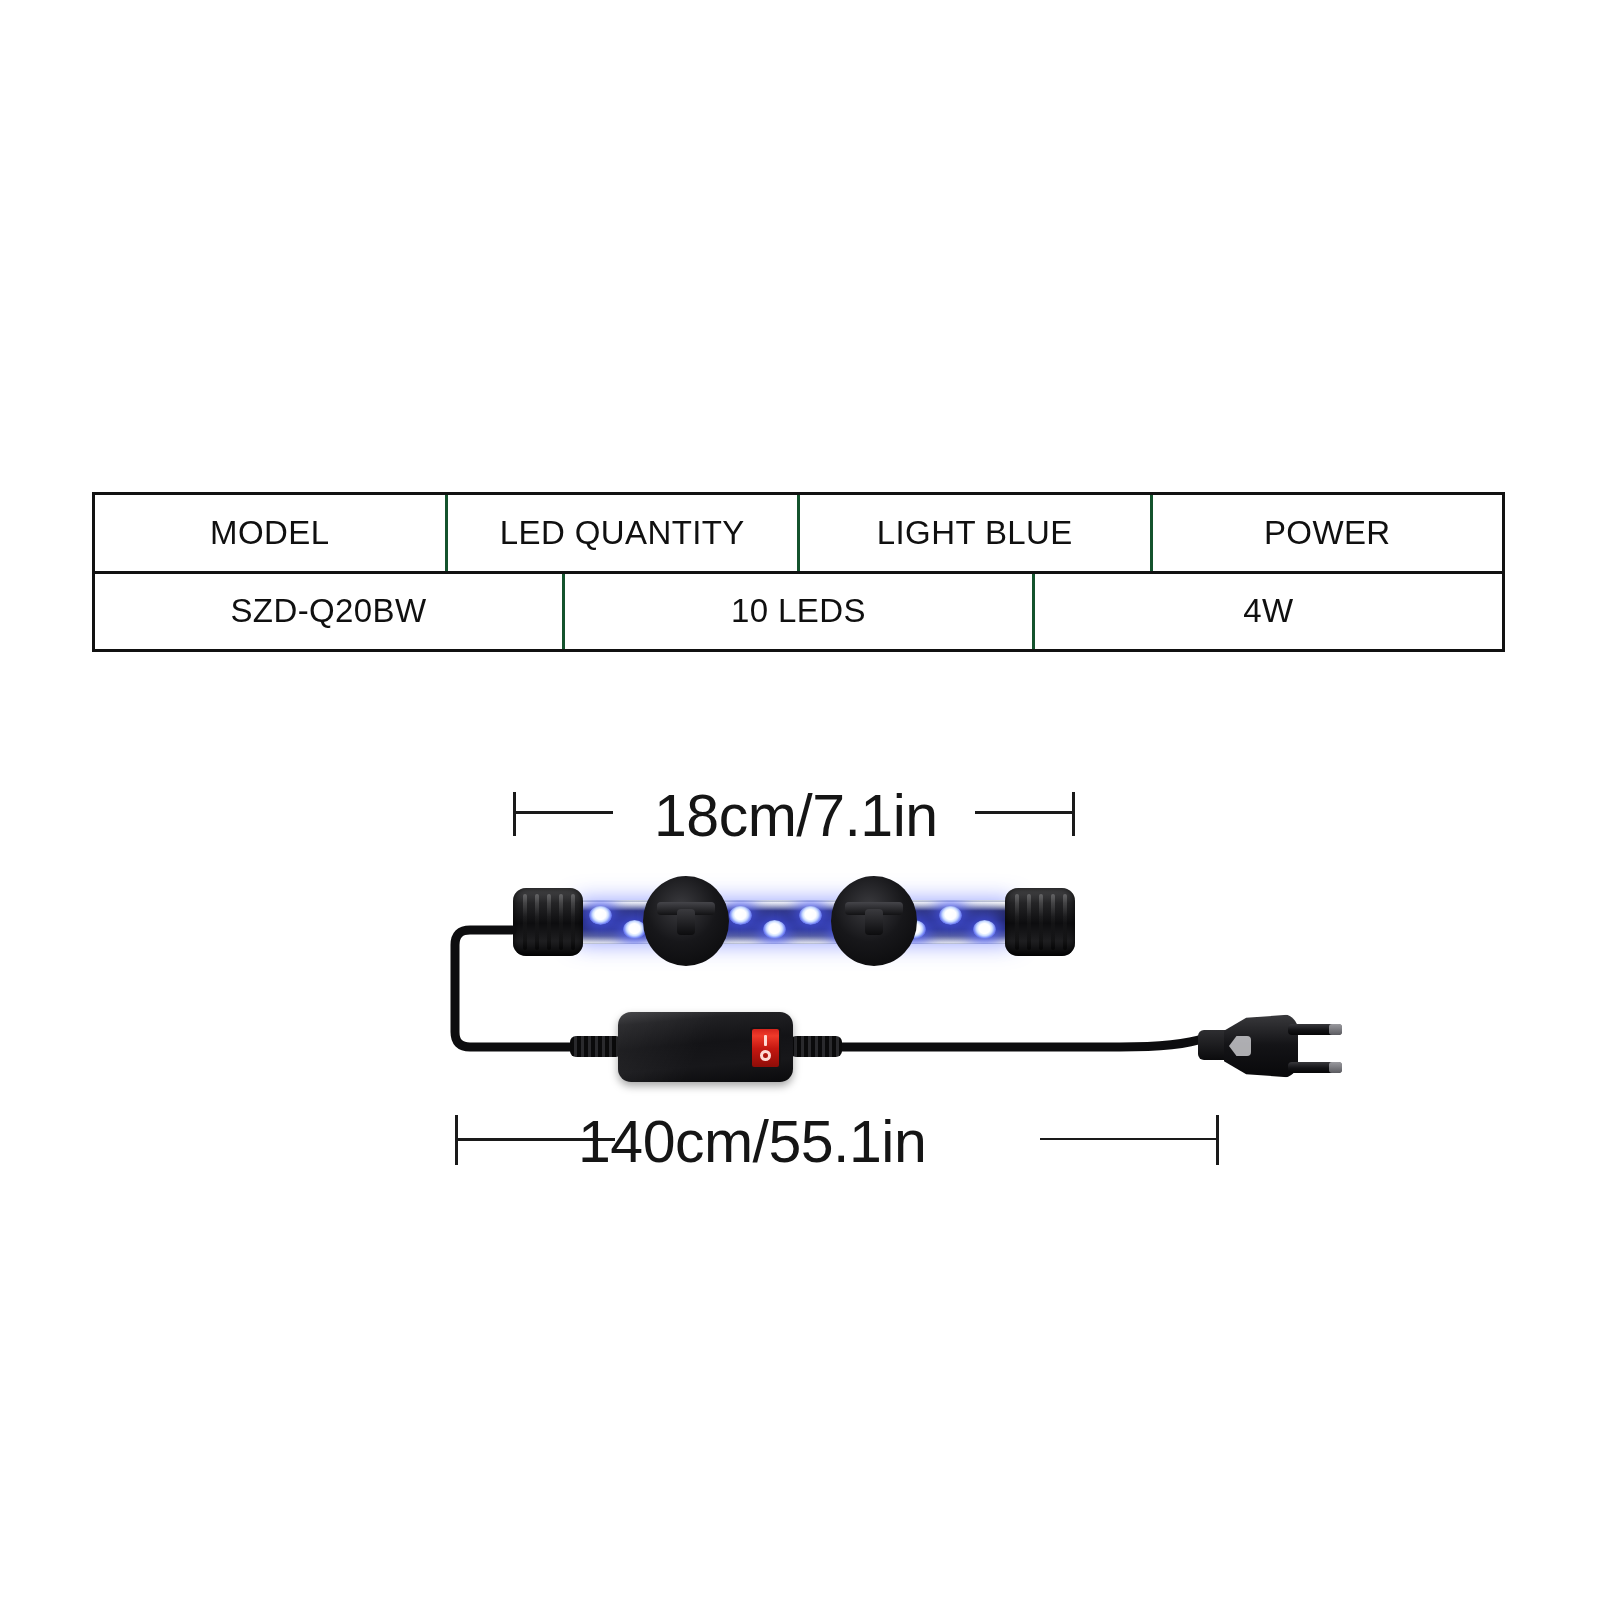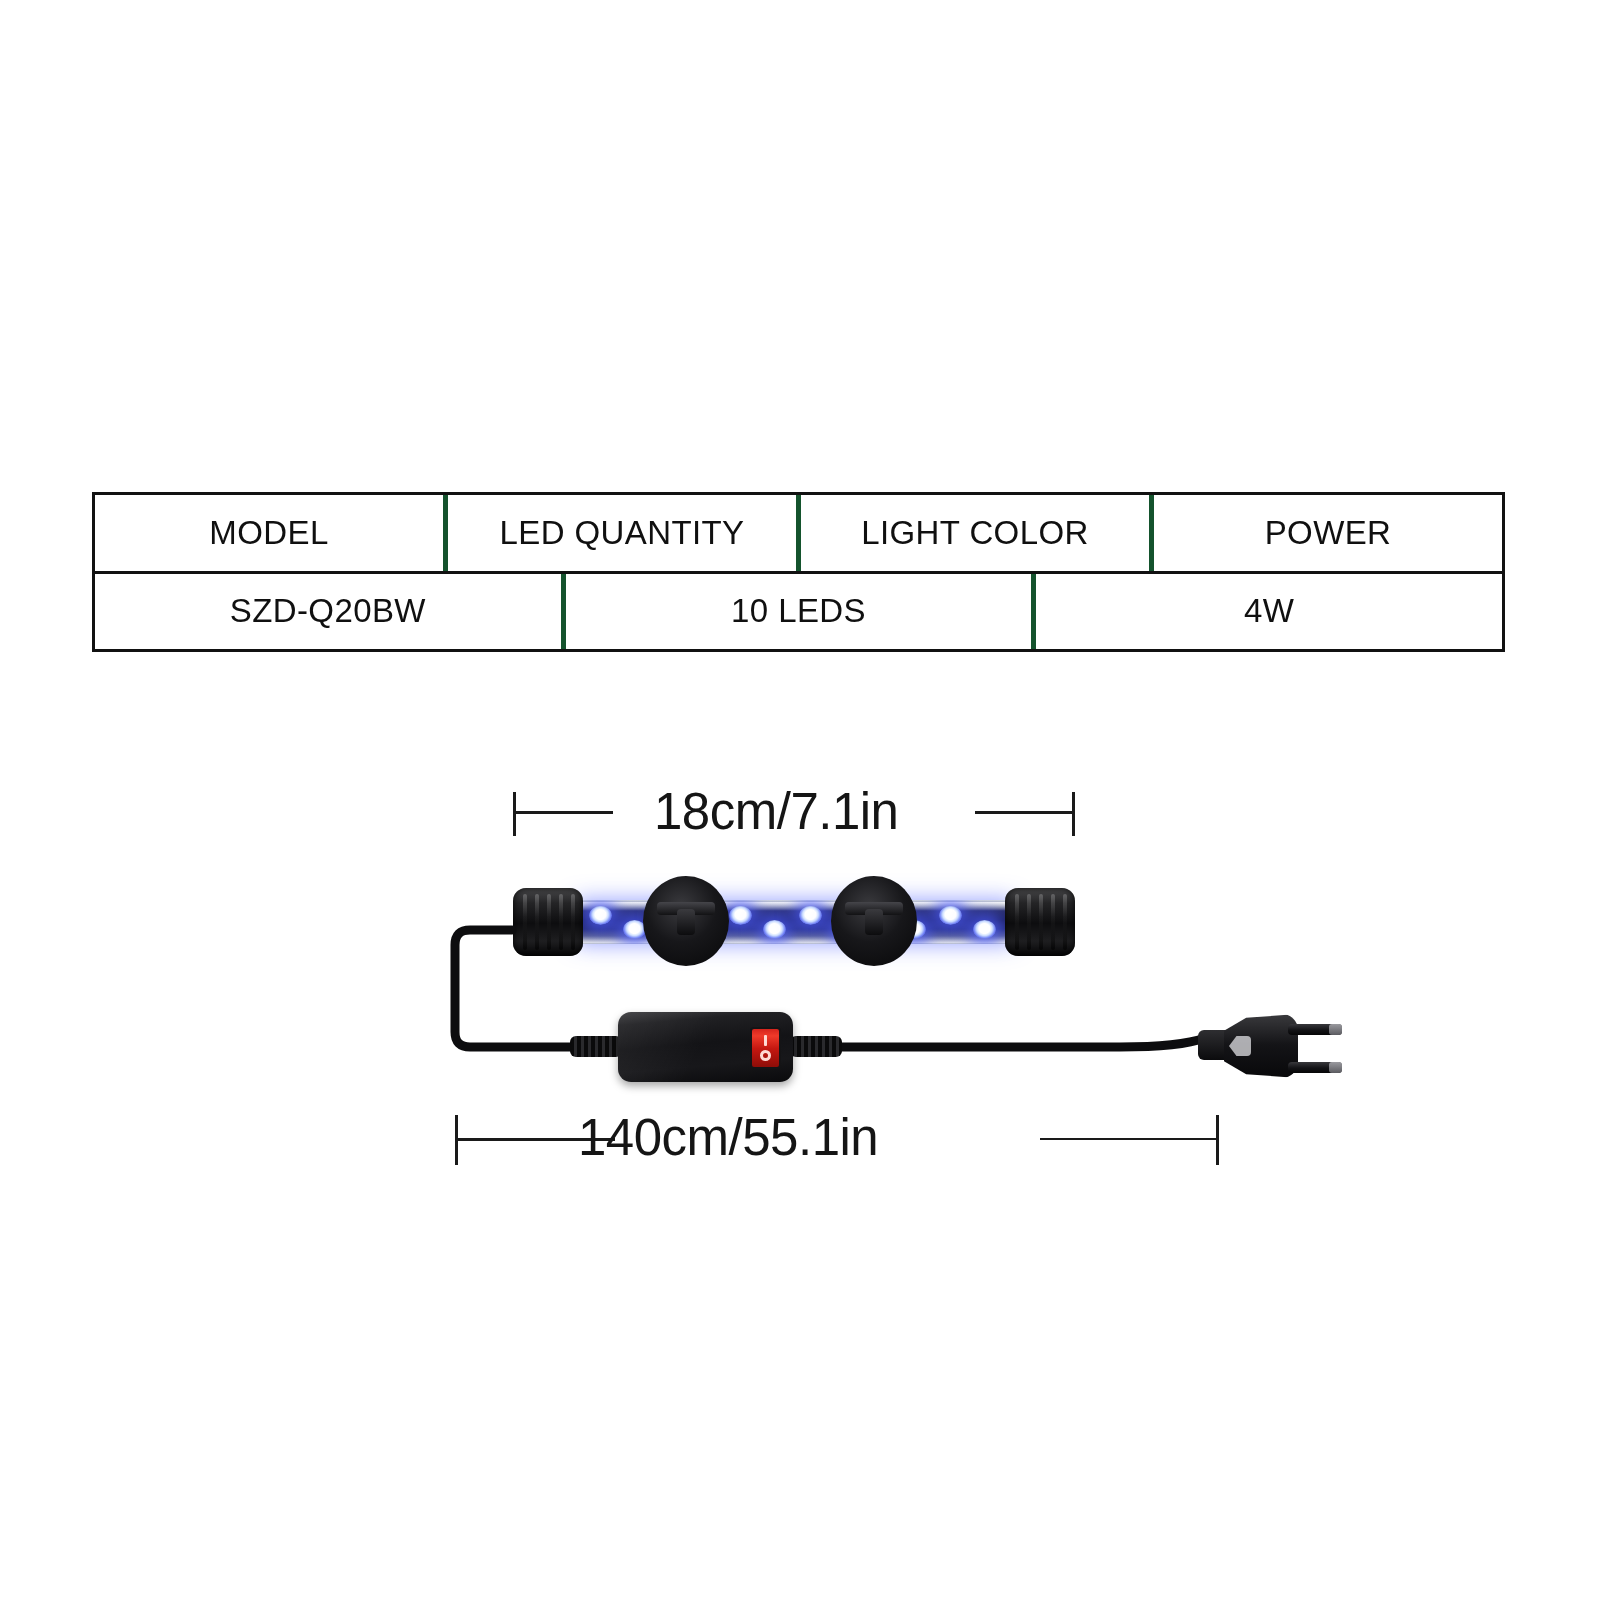--- a/index.html
+++ b/index.html
@@ -25,21 +25,21 @@
     display:flex;
     flex:1 1 0;
     width:100%;
   }
   .spec-row.header-row{border-bottom:3px solid #111;}
   .spec-cell{
     flex:1 1 0;
     display:flex;
     align-items:center;
     justify-content:center;
-    border-right:5px solid #14532d;
+    border-right:3px solid #14532d;
     box-sizing:border-box;
     font-size:33px;
     color:#101010;
     letter-spacing:0.4px;
     white-space:nowrap;
   }
   .spec-cell:last-child{border-right:none;}
 
   
   .product-stage{
@@ -53,21 +53,21 @@
   .dim-line{
     position:absolute;
     height:3px;background:#1a1a1a;
   }
   .dim-tick{
     position:absolute;
     width:3px;background:#1a1a1a;
   }
   .dim-label{
     position:absolute;
-    font-size:51px;
+    font-size:59px;
     color:#151515;
     white-space:nowrap;
     letter-spacing:-0.5px;
   }
 
   
   .tube-wrap{
     position:absolute;
     left:513px; top:112px;
     width:562px; height:95px;
@@ -248,21 +248,21 @@
   .plug-pin-tip.top{left:105px;top:24px;}
   .plug-pin-tip.bottom{left:105px;top:62px;}
 </style>
 </head>
 <body>
 
 <div class="spec-table">
   <div class="spec-row header-row">
     <div class="spec-cell">MODEL</div>
     <div class="spec-cell">LED QUANTITY</div>
-    <div class="spec-cell">LIGHT COLOR</div>
+    <div class="spec-cell">LIGHT BLUE</div>
     <div class="spec-cell">POWER</div>
   </div>
   <div class="spec-row">
     <div class="spec-cell">SZD-Q20BW</div>
     <div class="spec-cell">10 LEDS</div>
     <div class="spec-cell">4W</div>
   </div>
 </div>
 
 <div class="product-stage">

